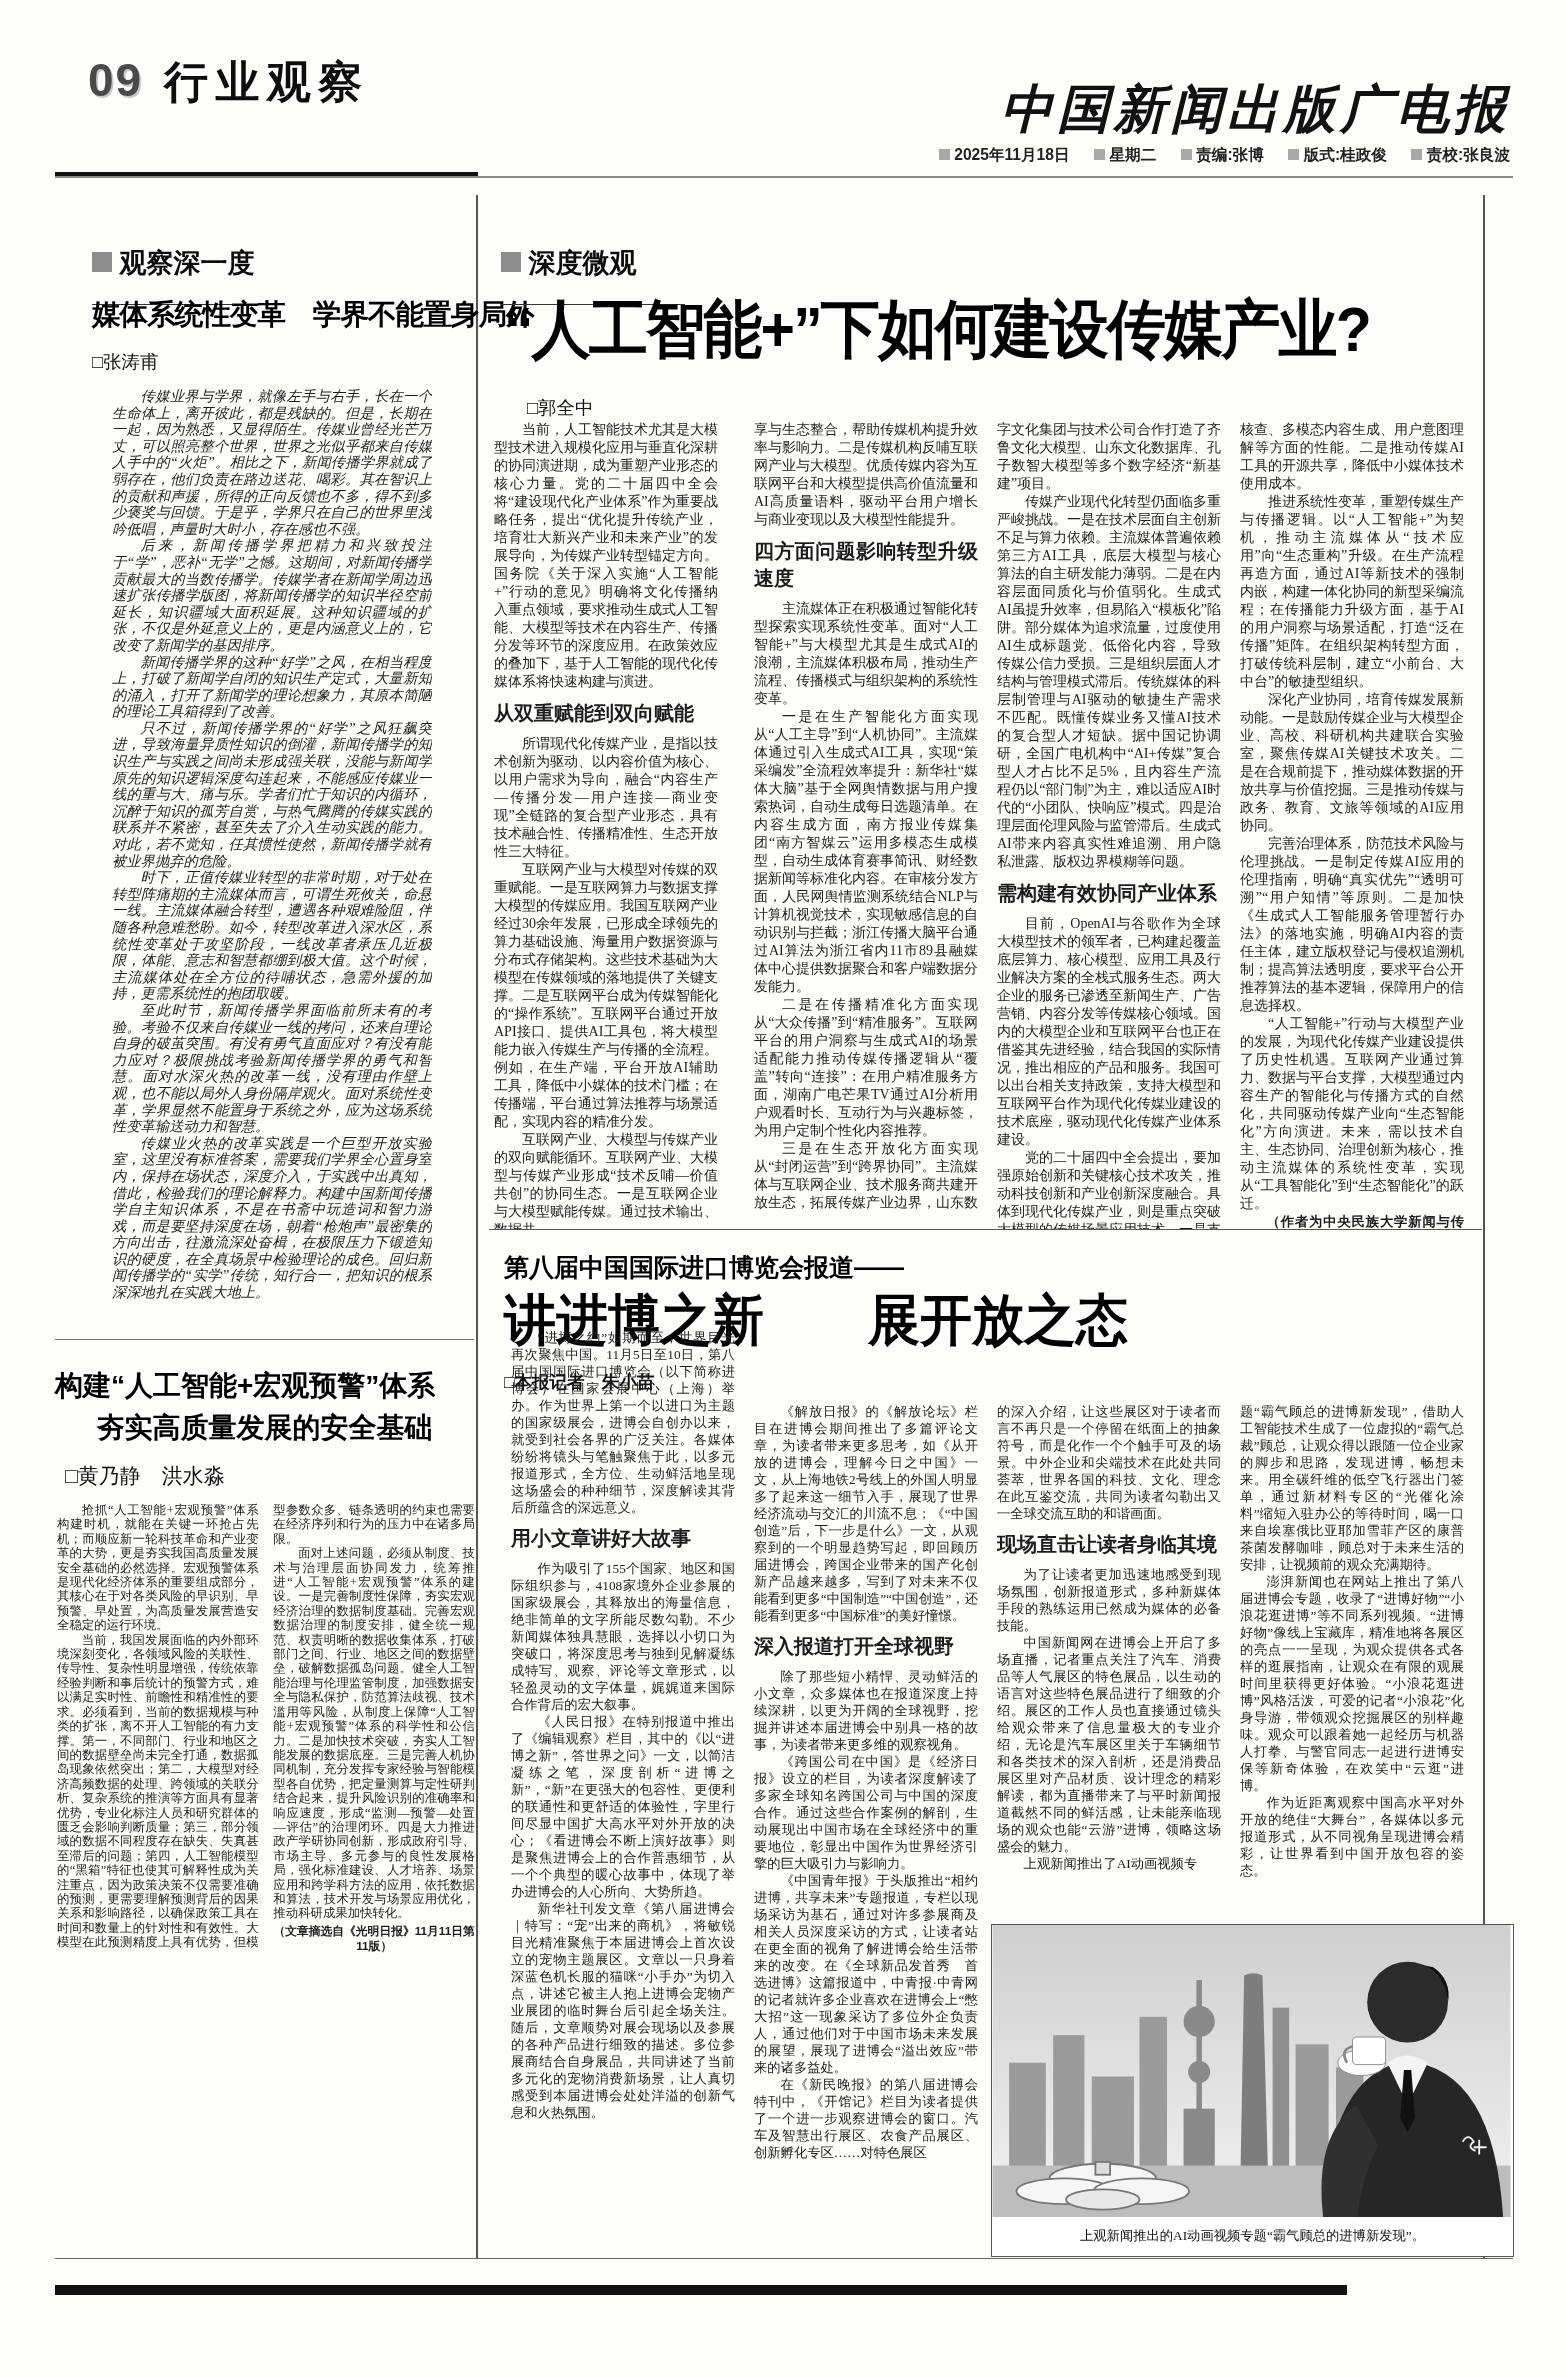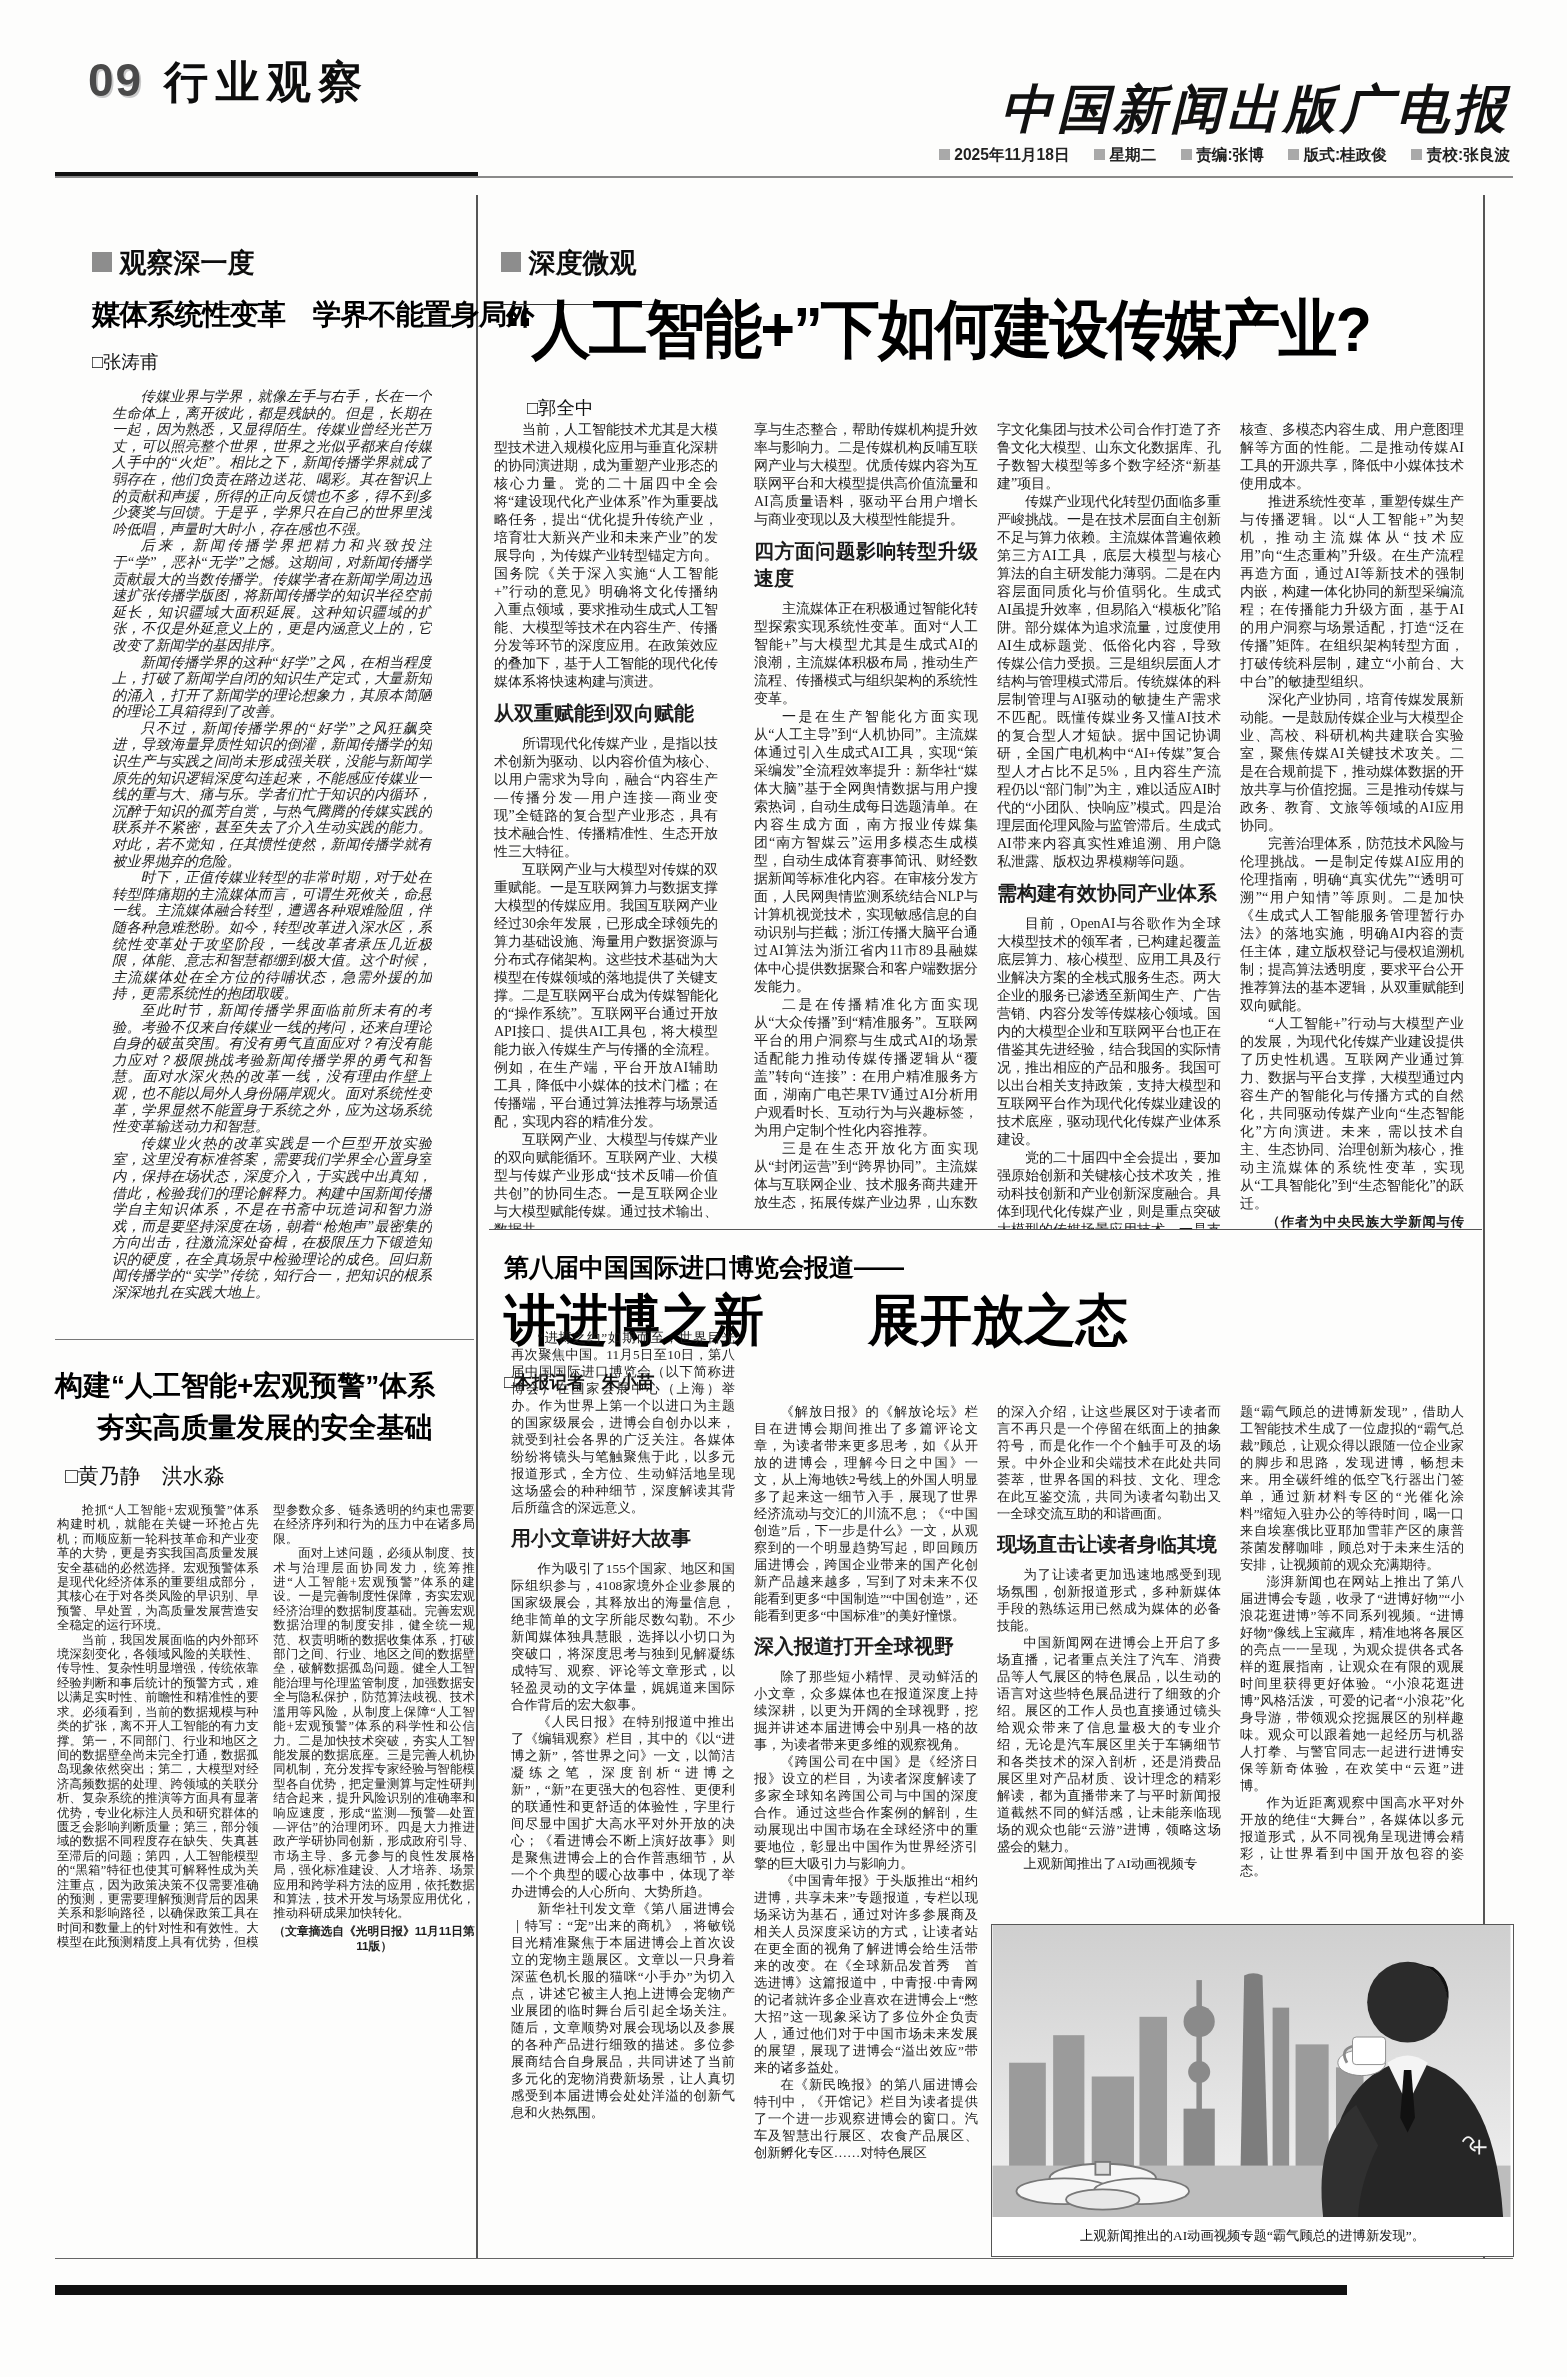--- a/index.html
+++ b/index.html
@@ -119,21 +119,21 @@
       <p class="" style="text-indent: 0px;">字文化集团与技术公司合作打造了齐鲁文化大模型、山东文化数据库、孔子数智大模型等多个数字经济“新基建”项目。</p>
       <p>传媒产业现代化转型仍面临多重严峻挑战。一是在技术层面自主创新不足与算力依赖。主流媒体普遍依赖第三方AI工具，底层大模型与核心算法的自主研发能力薄弱。二是在内容层面同质化与价值弱化。生成式AI虽提升效率，但易陷入“模板化”陷阱。部分媒体为追求流量，过度使用AI生成标题党、低俗化内容，导致传媒公信力受损。三是组织层面人才结构与管理模式滞后。传统媒体的科层制管理与AI驱动的敏捷生产需求不匹配。既懂传媒业务又懂AI技术的复合型人才短缺。据中国记协调研，全国广电机构中“AI+传媒”复合型人才占比不足5%，且内容生产流程仍以“部门制”为主，难以适应AI时代的“小团队、快响应”模式。四是治理层面伦理风险与监管滞后。生成式AI带来内容真实性难追溯、用户隐私泄露、版权边界模糊等问题。</p>
       <p class="subhead">需构建有效协同产业体系</p>
       <p>目前，OpenAI与谷歌作为全球大模型技术的领军者，已构建起覆盖底层算力、核心模型、应用工具及行业解决方案的全栈式服务生态。两大企业的服务已渗透至新闻生产、广告营销、内容分发等传媒核心领域。国内的大模型企业和互联网平台也正在借鉴其先进经验，结合我国的实际情况，推出相应的产品和服务。我国可以出台相关支持政策，支持大模型和互联网平台作为现代化传媒业建设的技术底座，驱动现代化传媒产业体系建设。</p>
       <p>党的二十届四中全会提出，要加强原始创新和关键核心技术攻关，推动科技创新和产业创新深度融合。具体到现代化传媒产业，则是重点突破大模型的传媒场景应用技术。一是支持主流媒体联合高校、科技企业共建传媒领域专用大模型，优化其在事实</p>
     </div>
   <div class="abs bodycol maincol" style="left:1240px;top:421px;">
       <p class="" style="text-indent: 0px;">核查、多模态内容生成、用户意图理解等方面的性能。二是推动传媒AI工具的开源共享，降低中小媒体技术使用成本。</p>
       <p>推进系统性变革，重塑传媒生产与传播逻辑。以“人工智能+”为契机，推动主流媒体从“技术应用”向“生态重构”升级。在生产流程再造方面，通过AI等新技术的强制内嵌，构建一体化协同的新型采编流程；在传播能力升级方面，基于AI的用户洞察与场景适配，打造“泛在传播”矩阵。在组织架构转型方面，打破传统科层制，建立“小前台、大中台”的敏捷型组织。</p>
       <p>深化产业协同，培育传媒发展新动能。一是鼓励传媒企业与大模型企业、高校、科研机构共建联合实验室，聚焦传媒AI关键技术攻关。二是在合规前提下，推动媒体数据的开放共享与价值挖掘。三是推动传媒与政务、教育、文旅等领域的AI应用协同。</p>
-      <p>完善治理体系，防范技术风险与伦理挑战。一是制定传媒AI应用的伦理指南，明确“真实优先”“透明可溯”“用户知情”等原则。二是加快《生成式人工智能服务管理暂行办法》的落地实施，明确AI内容的责任主体，建立版权登记与侵权追溯机制；提高算法透明度，要求平台公开推荐算法的基本逻辑，从双重赋能到双向赋能。</p>
+      <p>完善治理体系，防范技术风险与伦理挑战。一是制定传媒AI应用的伦理指南，明确“真实优先”“透明可溯”“用户知情”等原则。二是加快《生成式人工智能服务管理暂行办法》的落地实施，明确AI内容的责任主体，建立版权登记与侵权追溯机制；提高算法透明度，要求平台公开推荐算法的基本逻辑，保障用户的信息选择权。</p>
       <p>“人工智能+”行动与大模型产业的发展，为现代化传媒产业建设提供了历史性机遇。互联网产业通过算力、数据与平台支撑，大模型通过内容生产的智能化与传播方式的自然化，共同驱动传媒产业向“生态智能化”方向演进。未来，需以技术自主、生态协同、治理创新为核心，推动主流媒体的系统性变革，实现从“工具智能化”到“生态智能化”的跃迁。</p>
       <p class="author-note">（作者为中央民族大学新闻与传播学院教授、互联网平台企业发展与治理研究中心主任）</p>
     </div>
 
   <div class="abs headline-s" style="left:504px;top:1251px;font-size:25px;">第八届中国国际进口博览会报道——</div>
   <div class="abs headline-s" style="left:504px;top:1284px;font-size:52px;transform:scaleY(1.06);transform-origin:left top;">讲进博之新　　展开放之态</div>
   <div class="abs byline" style="left:504px;top:1370px;font-size:17.5px;font-weight:bold;">□本报记者　朱小苗</div>
 
   <div class="abs bodycol expocol" style="left:511px;top:1329px;height:830px;">
       <p>“进博之约”如期而至，世界目光再次聚焦中国。11月5日至10日，第八届中国国际进口博览会（以下简称进博会）在国家会展中心（上海）举办。作为世界上第一个以进口为主题的国家级展会，进博会自创办以来，就受到社会各界的广泛关注。各媒体纷纷将镜头与笔触聚焦于此，以多元报道形式，全方位、生动鲜活地呈现这场盛会的种种细节，深度解读其背后所蕴含的深远意义。</p>

